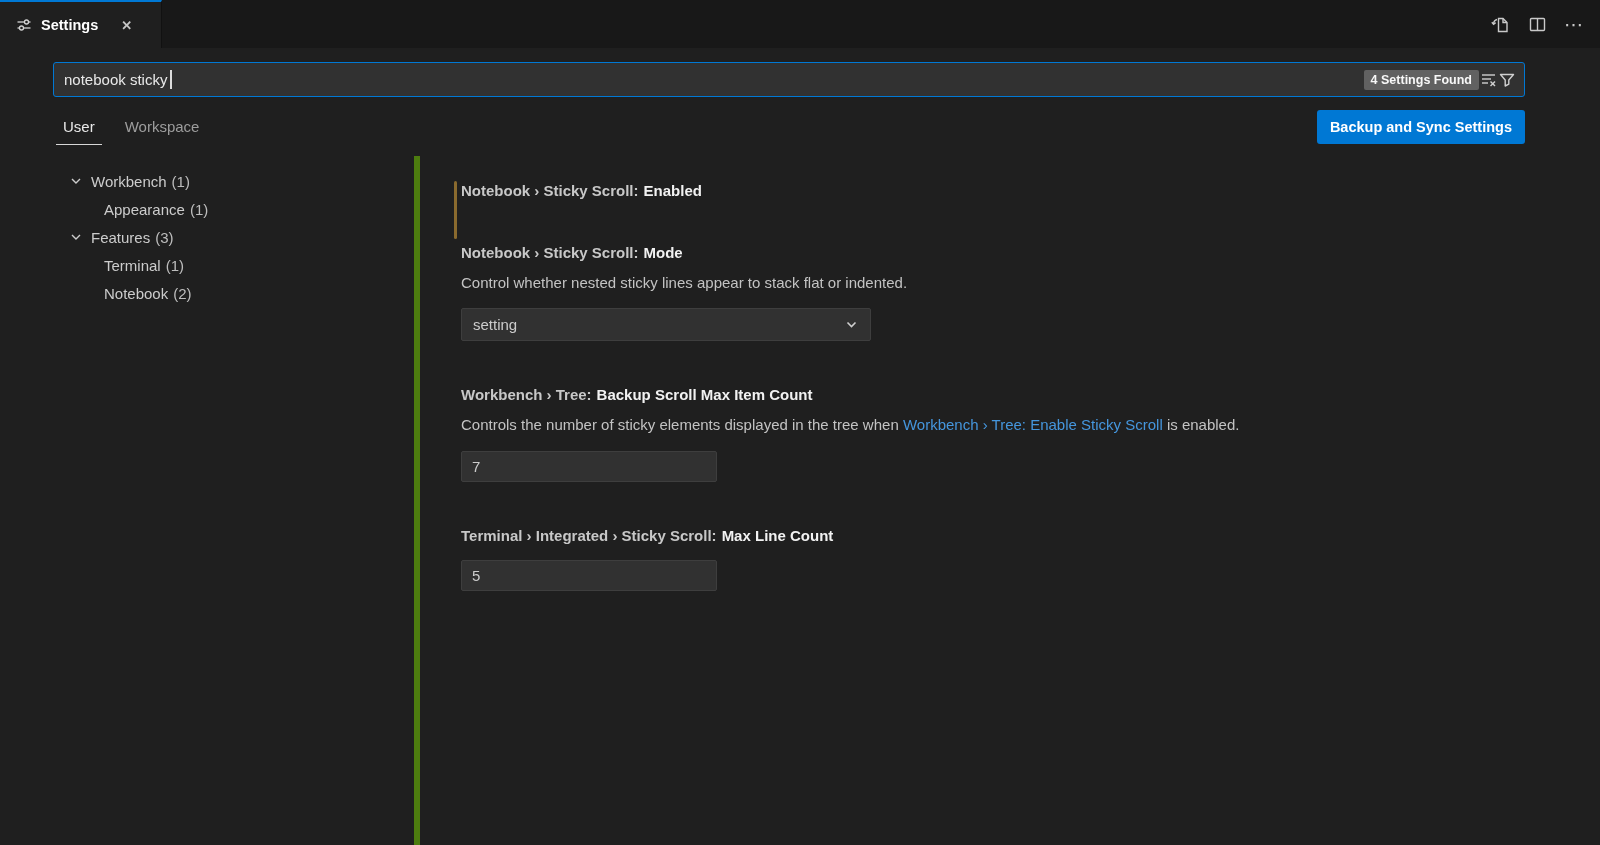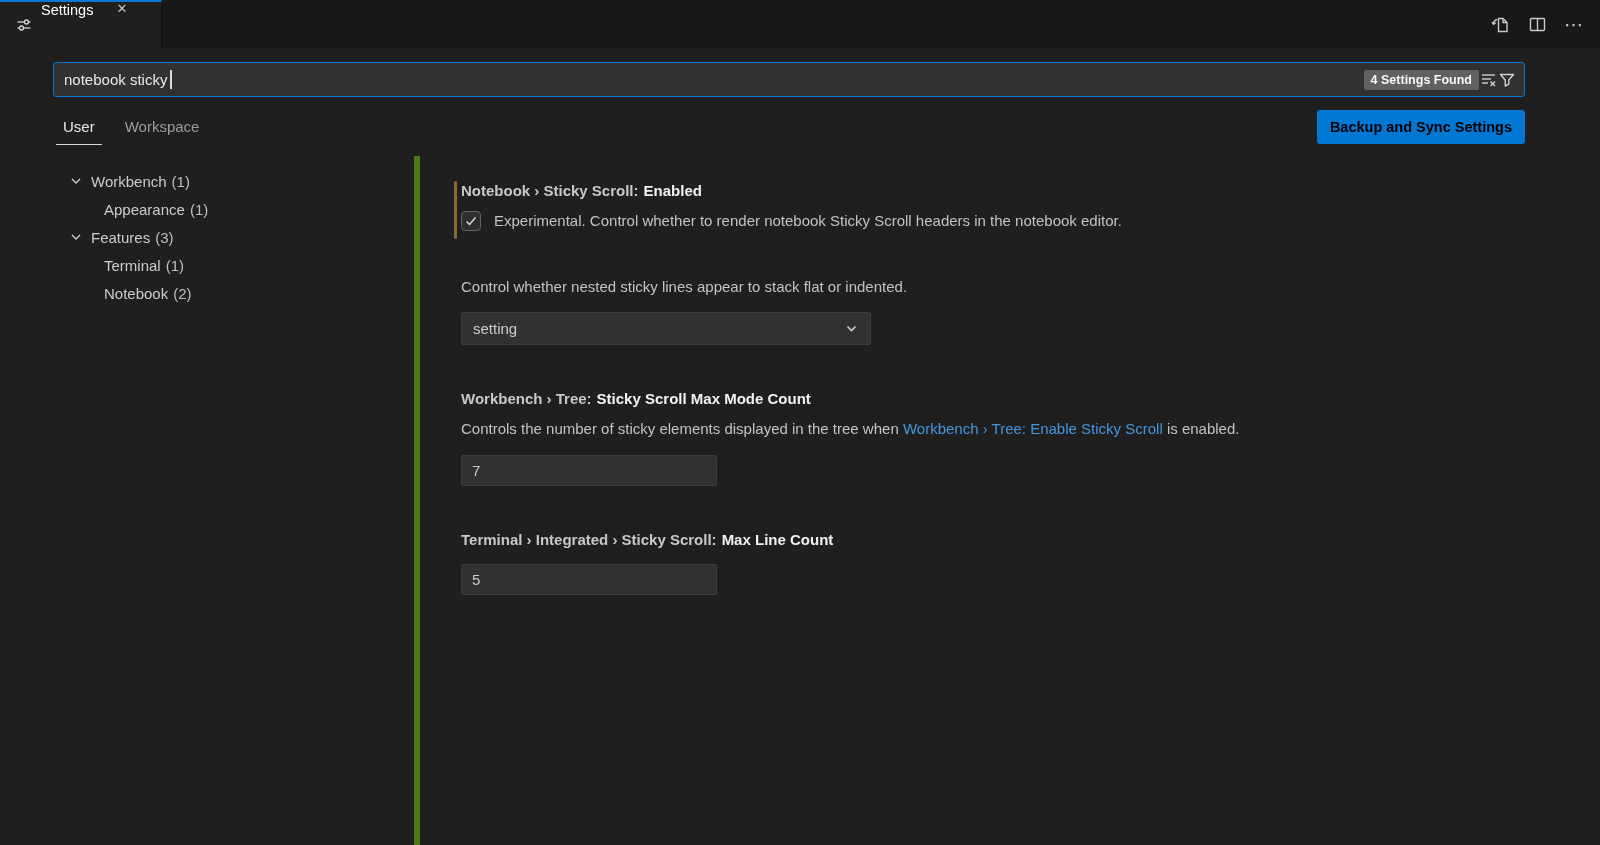--- a/index.html
+++ b/index.html
@@ -9,22 +9,23 @@
     color:#cccccc;
     font-family:"Liberation Sans", sans-serif;
     -webkit-font-smoothing:antialiased;
   }
 
   
   .tabbar { height:48px; background:#181818; display:flex; position:relative; }
   .tab {
     width:162px; height:48px; background:#1f1f1f;
     border-top:2px solid #0078d4; border-right:1px solid #111;
-    display:flex; padding:0 12px 0 16px; gap:9px;
+    display:flex; align-items:center; padding:0 12px 0 16px; gap:9px;
     cursor:pointer;
+    font-weight:bold;
   }
   .tab-title { color:#ffffff; font-size:14.5px; }
   .tab-close { color:#c5c5c5; font-size:13px; margin-left:14px; line-height:1; }
   .editor-actions {
     position:absolute; right:16px; top:0; height:48px;
     display:flex; align-items:center; gap:17px; color:#c9c9c9;
   }
   .editor-actions .more { font-size:19px; letter-spacing:1px; line-height:1; color:#c9c9c9; }
   .icon-btn { display:flex; align-items:center; cursor:pointer; }
 
@@ -44,21 +45,21 @@
     background:#616161; color:#f8f8f8; font-size:12.5px; font-weight:600;
     padding:3px 7px; border-radius:2px; white-space:nowrap;
   }
 
   
   .scope-row { height:59px; display:flex; align-items:center; padding:0 75px 0 56px; }
   .scope-tab { font-size:15px; padding:9px 7px 9px; margin-right:16px; cursor:pointer; }
   .scope-tab.active { color:#e8e8e8; border-bottom:1.5px solid #d7d7d7; }
   .scope-tab.inactive { color:#9d9d9d; }
   .backup-btn {
-    margin-left:auto; background:#0078d4; color:#000000;
+    margin-left:auto; background:#0078d4; color:#ffffff;
     font-family:inherit; font-size:14.5px; font-weight:700;
     height:34px; padding:0 13px; border:none; border-radius:3px;
     display:flex; align-items:center; cursor:pointer;
   }
 
   
   .content { display:flex; height:690px; }
 
   .toc { width:420px; border-right:6px solid #4d7c0f; padding-top:11px; flex-shrink:0;text-align:right; }
   .toc-row { height:28px; display:flex; align-items:center; font-size:15px; color:#cccccc; cursor:pointer; }
@@ -204,45 +205,40 @@
     </div>
   </div>
 
   <div class="settings-list">
 
     <div class="setting">
       <div class="mod-bar"></div>
       <div class="setting-title">
         <span class="cat">Notebook › Sticky Scroll:</span><span class="lbl">Enabled</span>
       </div>
-      <div class="check-row">
-        <span class="checkbox">
-          <svg width="14" height="14" viewBox="0 0 14 14" fill="none">
-            <polyline points="2.5,7.5 5.5,10.5 11.5,3.5" stroke="#d8d8d8" stroke-width="1.5"></polyline>
-          </svg>
-        </span>
-        <span class="desc">Experimental. Control whether to render notebook Sticky Scroll headers in the notebook editor.</span>
-      </div>
-    </div>
-
-    <div class="setting">
+    </div>
+
+    <div class="setting">
+      <div class="setting-title">
+        <span class="cat">Notebook › Sticky Scroll:</span><span class="lbl">Mode</span>
+      </div>
       <div class="desc">Control whether nested sticky lines appear to stack flat or indented.</div>
       <div class="select-box">
         <span>setting</span>
         <span class="chev">
           <svg width="15" height="15" viewBox="0 0 15 15" fill="none">
               <polyline points="3.5,5.5 7.5,9.5 11.5,5.5" stroke="#cfcfcf" stroke-width="1.6"></polyline>
             </svg>
         </span>
       </div>
     </div>
 
     <div class="setting">
       <div class="setting-title">
-        <span class="cat">Workbench › Tree:</span><span class="lbl">Sticky Scroll Max Mode Count</span>
+        <span class="cat">Workbench › Tree:</span><span class="lbl">Backup Scroll Max Item Count</span>
       </div>
       <div class="desc">
         <span>Controls the number of sticky elements displayed in the tree when </span><span class="link">Workbench › Tree: Enable Sticky Scroll</span><span> is enabled.</span>
       </div>
       <input class="num-input" type="text" value="7" style="">
     </div>
 
     <div class="setting">
       <div class="setting-title">
         <span class="cat">Terminal › Integrated › Sticky Scroll:</span><span class="lbl">Max Line Count</span>

